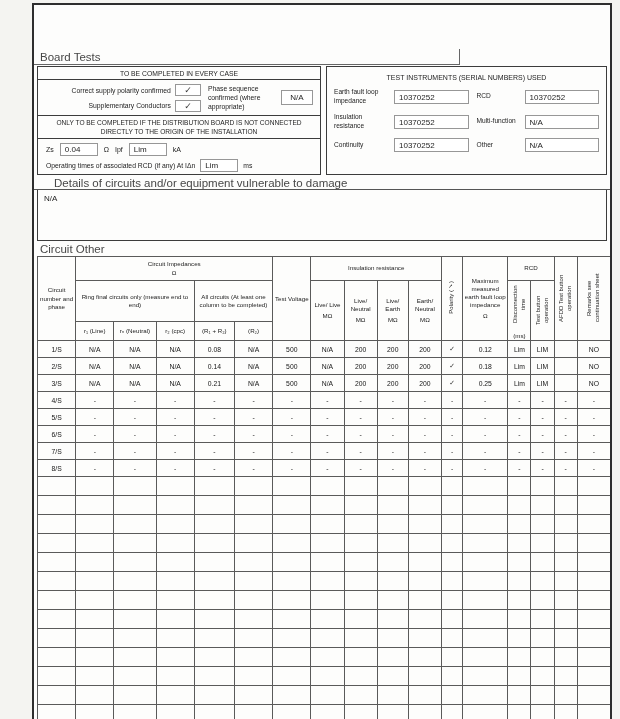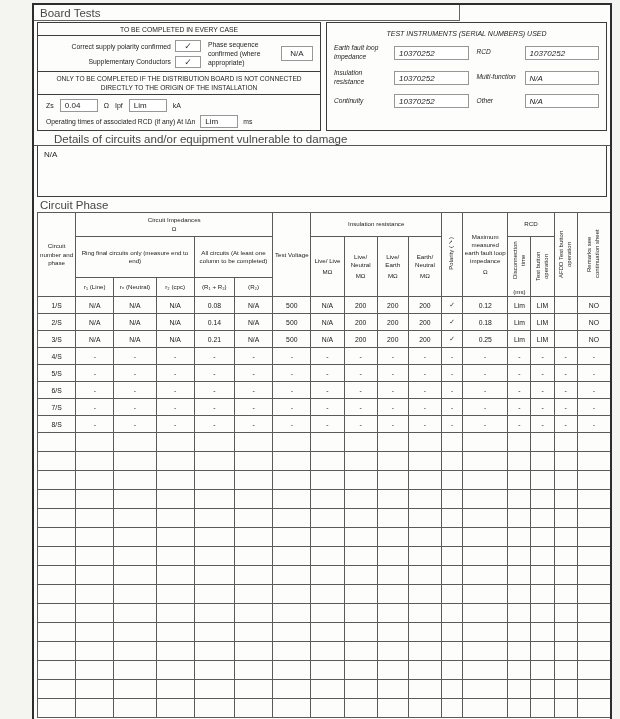--- a/index.html
+++ b/index.html
@@ -8,21 +8,21 @@
     background:#f4f4f1; color:#1d1d1d;
     font-family:"Liberation Sans","DejaVu Sans",sans-serif;
   }
   .page {
     position:absolute; left:32px; top:3px; width:580px; height:716px;
     background:#fdfdfc; border:2px solid #2e2e2e; border-bottom:none; overflow:hidden;
   }
   .sec-title {
     font-size:11.5px; color:#474747; padding:2px 6px 1px; height:16px; background:#fdfdfc;
   }
-  .bt-title { width:74%; border-right:1px solid #666; border-bottom:1px solid #666; }
+  .bt-title { width:74%; border-right:1px solid #666; border-bottom:1px solid #666;margin-top:44px; }
   
   .top-panels { display:flex; gap:5px; padding:1px 3px 0; height:110px; }
   .left-panel { width:284px; border:1px solid #3c3c3c; display:flex; flex-direction:column; background:#fdfdfc; }
   .ec-header { border-bottom:1px solid #3c3c3c; text-align:center; font-size:6.8px; padding:3px 0 2px; }
   .check-area { display:flex; padding:4px 4px 3px; flex:1; }
   .check-left { width:58%; display:flex; flex-direction:column; justify-content:space-between; }
   .check-row { display:flex; align-items:center; justify-content:flex-end; gap:4px; font-size:6.8px; }
   .checkbox {
     width:26px; height:12px; border:1px solid #979797; background:#fff;
     display:flex; align-items:center; justify-content:center; font-size:9px; color:#3a3a3a;
@@ -37,21 +37,21 @@
     border-top:1px solid #3c3c3c; border-bottom:1px solid #3c3c3c;
     text-align:center; font-size:6.6px; line-height:1.4; padding:2px 4px;
   }
   .note-box span { display:block; }
   .zs-row { display:flex; align-items:center; gap:6px; font-size:7px; padding:4px 8px 1px; }
   .field {
     border:1px solid #979797; background:#fff; font-size:8px;
     padding:0 4px; min-width:38px; height:13px; line-height:12px;
   }
   .optimes-row { display:flex; align-items:center; gap:5px; font-size:6.8px; padding:2px 8px 3px; }
-  .right-panel { flex:1; border:1px solid #3c3c3c; padding:2px 7px; background:#fdfdfc;font-style:italic; }
+  .right-panel { flex:1; border:1px solid #3c3c3c; padding:2px 7px; background:#fdfdfc; }
   .ti-header { text-align:center; font-size:7px; padding:5px 0 7px; }
   .ti-grid {
     display:grid; grid-template-columns:52px 1fr 40px 1fr;
     column-gap:8px; row-gap:8px; align-items:center; font-size:6.6px; line-height:1.3;
   }
   .ti-field { height:14px; line-height:13px; min-width:0; }
   
   .details-title { border-bottom:1px solid #555; width:100%; height:15px;padding-left:20px; }
   .details-box { margin:0 3px; border:1px solid #3c3c3c; border-top:none; height:51px; font-size:8px; padding:4px 6px; background:#fdfdfc; }
   .circuit-title { height:15px; }
@@ -138,21 +138,21 @@
         <span class="field ti-field">10370252</span>
         <span>Other</span>
         <span class="field ti-field">N/A</span>
       </div>
     </div>
   </div>
 
   <div class="sec-title details-title">Details of circuits and/or equipment vulnerable to damage</div>
   <div class="details-box">N/A</div>
 
-  <div class="sec-title circuit-title">Circuit Phase</div>
+  <div class="sec-title circuit-title">Circuit Other</div>
 
   <table>
     <colgroup>
       <col style="width:38px">
         <col style="width:38px">
         <col style="width:42px">
         <col style="width:38px">
       <col style="width:40px">
         <col style="width:38px">
         <col style="width:38px">

